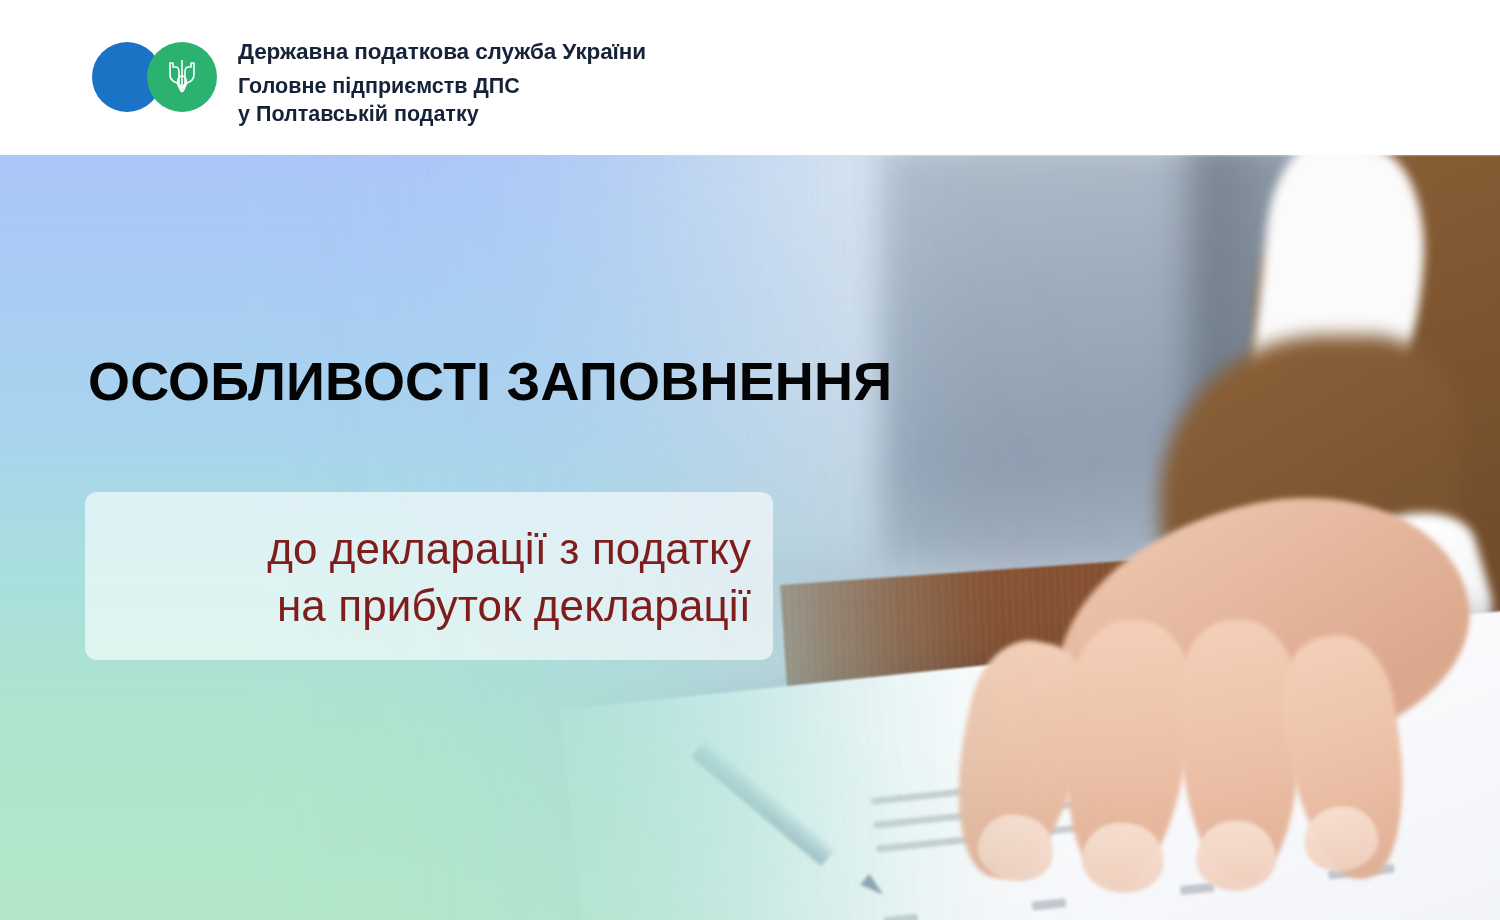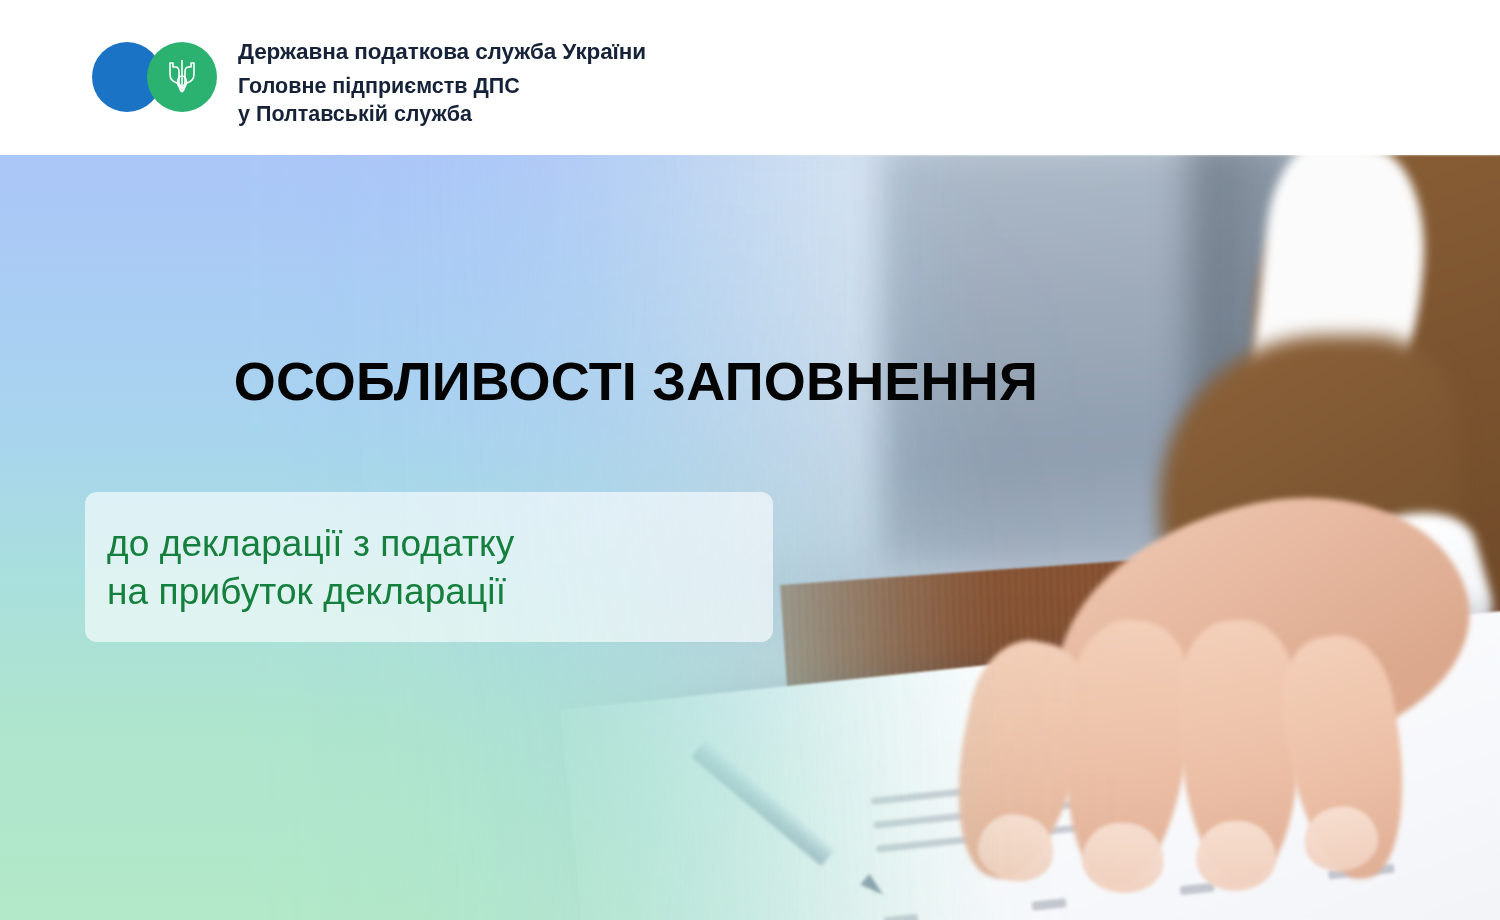--- a/index.html
+++ b/index.html
@@ -322,39 +322,39 @@
   }
   .title-line {
     font-size:54px;
     font-weight:bold;
     color:#040404;
     letter-spacing:0.2px;
     line-height:1.24;
     white-space:nowrap;
     transform:scaleX(1.0);
     transform-origin:left center;
-    text-align:right;
   }
 
   .subtitle-box {
     position:absolute;
     left:85px; top:492px;
     width:688px;
     padding:28px 22px 26px 22px;
     background:rgba(255,255,255,0.62);
     border-radius:12px;
     z-index:30;
   }
   .subtitle-line {
-    font-size:37px;
+    font-size:44px;
     font-weight:normal;
-    color:#15803d;
+    color:#7f1d1d;
     line-height:1.30;
     white-space:nowrap;
     letter-spacing:0.1px;
+    text-align:right;
   }
 </style>
 </head>
 <body>
 
 <div class="banner">
 
   <div class="photo">
     <div class="photo-base"></div>
     <div class="window-light"></div>
@@ -430,17 +430,17 @@
               <path d="M40 52 C36 54 33 56 30 60"></path>
               <ellipse cx="30" cy="50" rx="9" ry="12"></ellipse>
             </g>
           </svg>
         </span>
       </div>
     </div>
     <div class="header-text">
       <div class="ht-line1">Державна податкова служба України</div>
       <div class="ht-line2">Головне підприємств ДПС</div>
-      <div class="ht-line3">у Полтавській служба</div>
+      <div class="ht-line3">у Полтавській податку</div>
     </div>
   </div>
 
 </div>
 
 </body></html>

